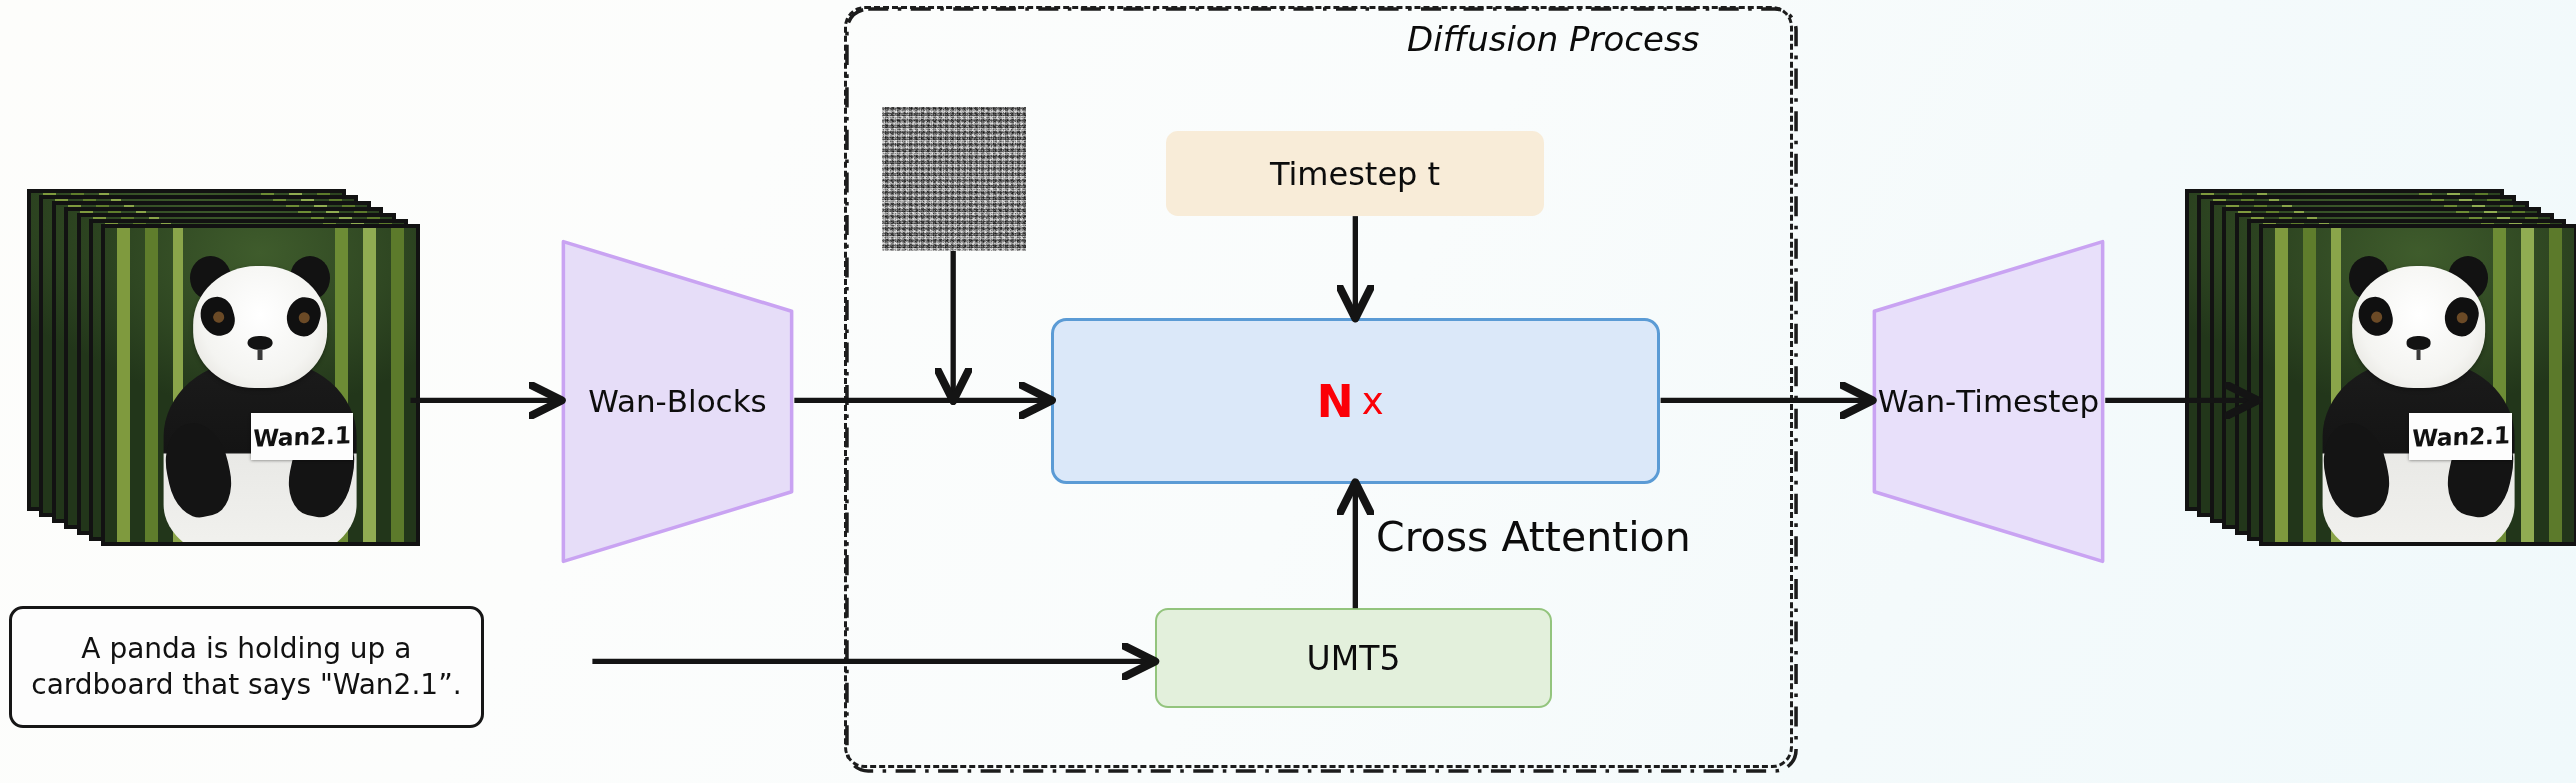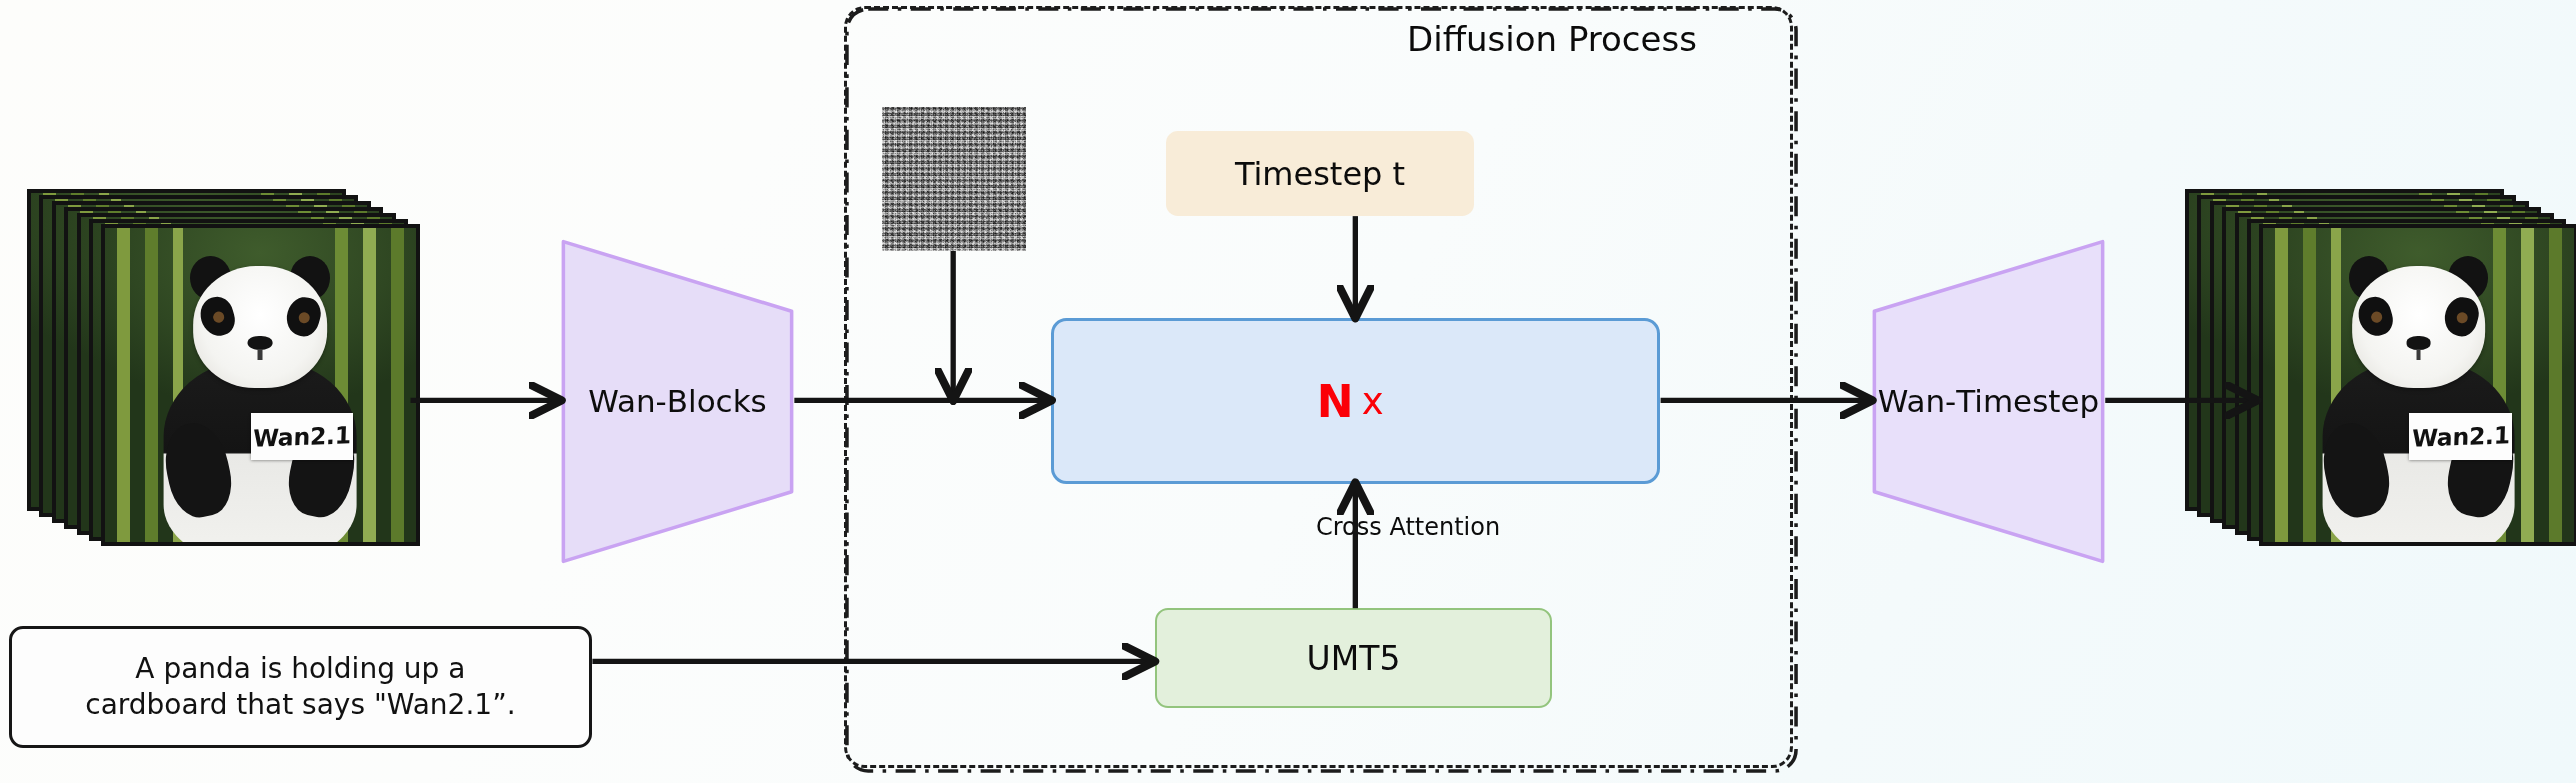--- a/index.html
+++ b/index.html
@@ -181,20 +181,21 @@
     position: absolute;
     inset: -3px;
     border-radius: 21px;
     pointer-events: none;
   }
   #diffusion-title {
     position: absolute;
     left: 1407px;
     top: 19px;
     font-size: 34px;
+    font-style: italic;
     color: #0b0b0b;
     white-space: nowrap;
   }
 
   
   #noise-patch {
     position: absolute;
     left: 882px;
     top: 107px;
     width: 144px;
@@ -214,21 +215,21 @@
     position: absolute;
     box-sizing: border-box;
     display: flex;
     align-items: center;
     justify-content: center;
     font-size: 32px;
     color: #0c0c0c;
   }
   #timestep-box {
     left: 1166px; top: 131px;
-    width: 308px; height: 85px;
+    width: 378px; height: 85px;
     background: #f8ecd8;
     border-radius: 11.8px;
   }
   #dit-box {
     left: 1051px; top: 318px;
     width: 609px; height: 166px;
     background: #dbe8f9;
     border: 3px solid #5b9bd5;
     border-radius: 15.4px;
     font-size: 44px;
@@ -247,38 +248,37 @@
   #umt5-box {
     left: 1155px; top: 608px;
     width: 397px; height: 100px;
     background: #e3f0dc;
     border: 2.4px solid #93c47d;
     border-radius: 13px;
     font-size: 33px;
   }
   #prompt-box {
     left: 8.9px; top: 606px;
-    width: 583px; height: 122px;
+    width: 475px; height: 122px;
     background: #fdfdfd;
     border: 3px solid #161616;
     border-radius: 14px;
     flex-direction: column;
     font-size: 28px;
     line-height: 1.30;
     color: #111;
     text-align: center;
-    margin-top: 20px;
   }
 
   
   #cross-attn-label {
     position: absolute;
-    left: 1316px;
+    left: 1376px;
     top: 513px;
-    font-size: 24px;
+    font-size: 41px;
     color: #0c0c0c;
     white-space: nowrap;
   }
 
   
   #arrow-layer {
     position: absolute;
     inset: 0;
     width: 2576px;
     height: 783px;

